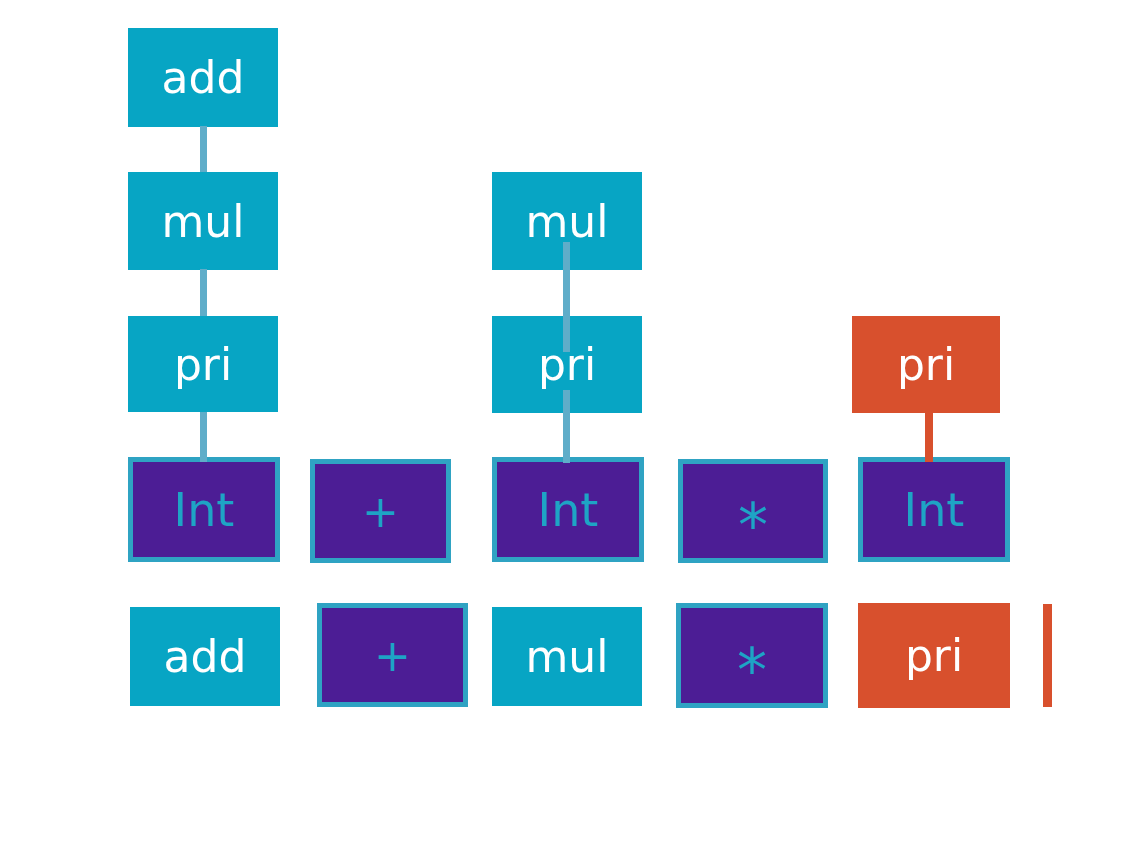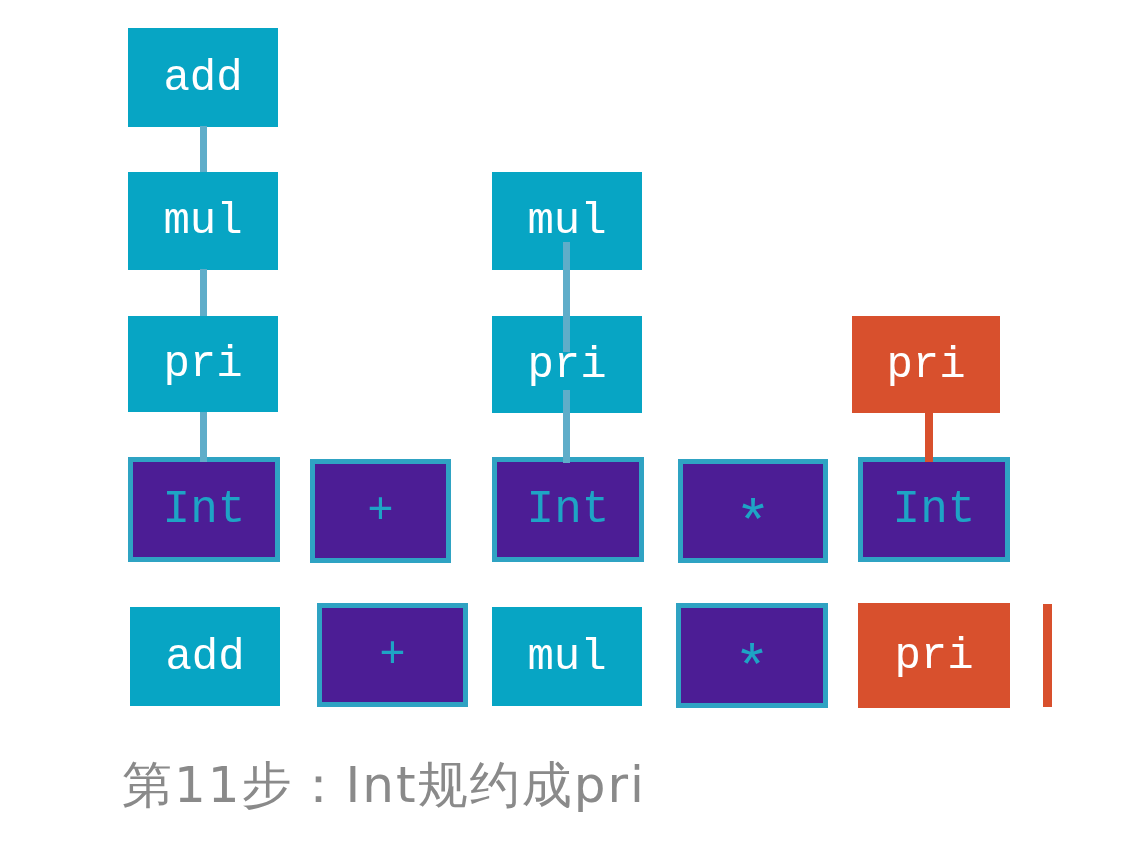--- a/index.html
+++ b/index.html
@@ -16,21 +16,20 @@
     font-family: "DejaVu Sans", sans-serif;
   }
   .box {
     position: absolute;
     box-sizing: border-box;
     display: flex;
     align-items: center;
     justify-content: center;
     z-index: 1;
     user-select: none;
-    font-family: Liberation Mono, monospace;
   }
   .filled {
     background: var(--teal, #07a5c4);
     color: #ffffff;
     font-size: 44px;
   }
   .filled.orange {
     background: var(--orange, #d8502d);
   }
   .outlined {
@@ -105,15 +104,14 @@
     <span class="plus-glyph">+</span>
   </div>
   <div class="box filled" style="left:492px; top:607px; width:150px; height:99px;">mul</div>
   <div class="box outlined" style="left:676px; top:603px; width:152px; height:105px;">
     <span class="star-glyph">*</span>
   </div>
   <div class="box filled orange" style="left:858px; top:603px; width:152px; height:105px;">pri</div>
 
   <div class="marker" style="left:1043px; top:604px; width:9px; height:103px;"></div>
 
-  <div class="caption" style="left:122px; top:752px;">第11步：Int规约成pri</div>
 
 </div>
 
 </body></html>

